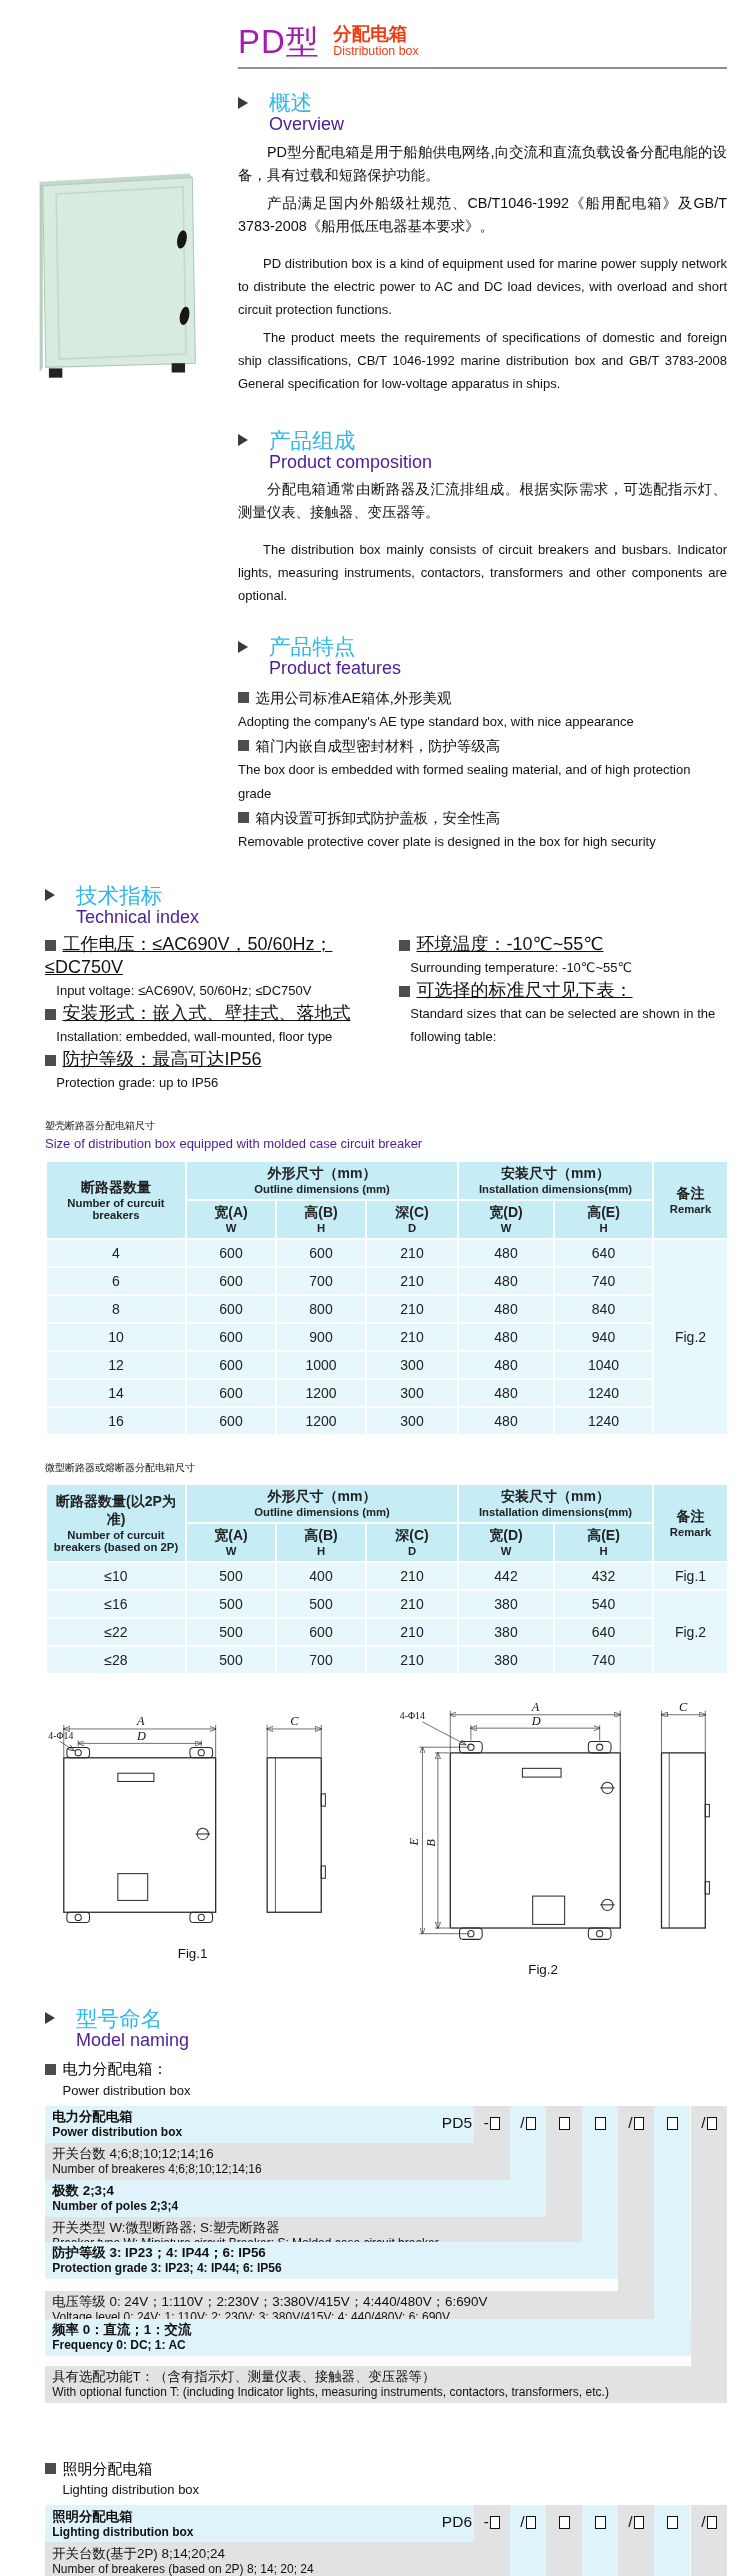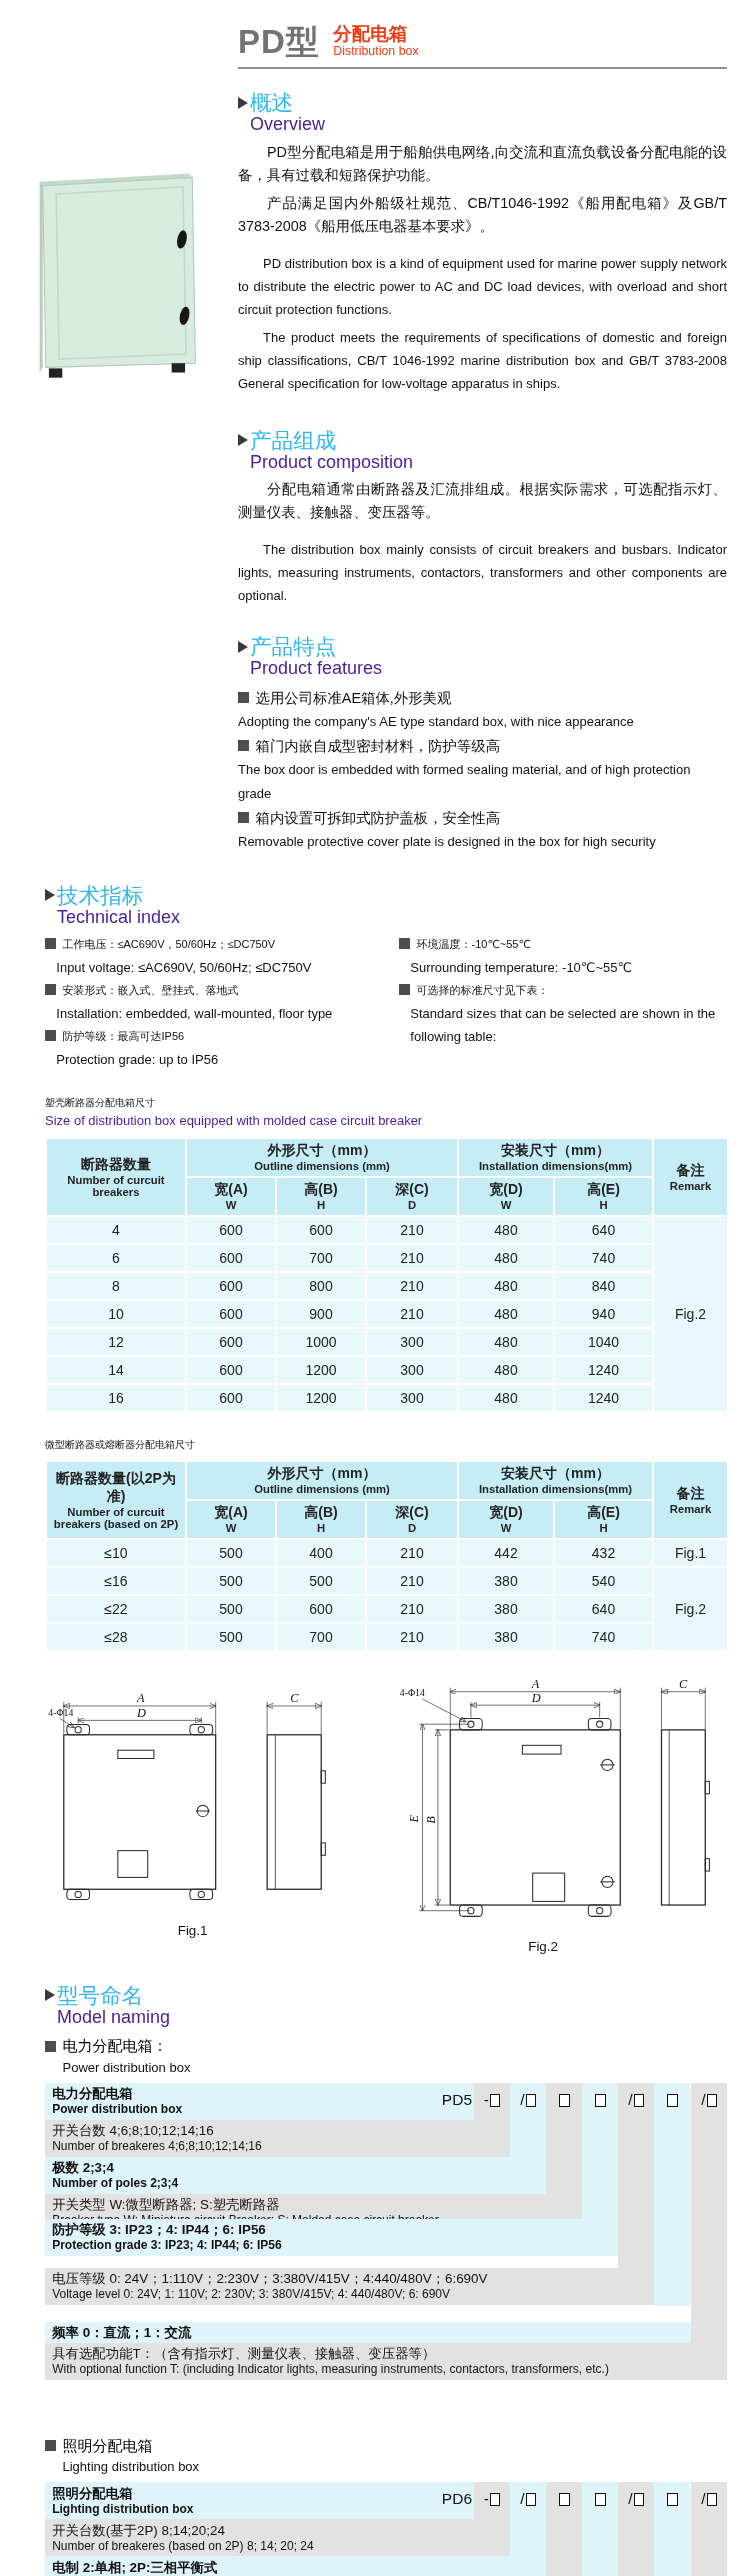--- a/index.html
+++ b/index.html
@@ -7,28 +7,28 @@
   body { width:747px; font-family:"Liberation Sans","DejaVu Sans",sans-serif; color:#161616; }
   .page { position:relative; width:747px; height:3628px; overflow:hidden; background:#fff; }
 
   
   .col-r { margin-left:238px; width:489px; }
   .col-f { margin-left:45px;  width:682px; }
 
   
   .hdr { padding-top:24px; }
   .title-row { display:flex; align-items:flex-end; gap:13.4px; }
-  .t-model { font-size:33px; font-weight:700; color:#737373; letter-spacing:1px; line-height:34px; }
+  .t-model { font-size:33px; font-weight:400; color:#a21caf; letter-spacing:1px; line-height:34px; }
   .t-sub   { padding-bottom:1px; }
   .t-cn { font-size:18.5px; font-weight:700; color:#ee3b10; line-height:19.6px; }
   .t-en { font-size:12.4px; color:#ee3b10; line-height:14.4px; }
   .rule { height:1.5px; background:#8f8f8f; margin-top:8.2px; }
 
   
-  .sec-head { display:flex; gap:2px; }
+  .sec-head { display:flex; gap:21px; }
   .tri { width:0; height:0; border-left:10.3px solid #3a3a3a; border-top:6.7px solid transparent;
          border-bottom:6.7px solid transparent; margin-top:6.7px; flex:0 0 auto; }
   .sec-cn { font-size:21.6px; color:#2fb7ea; line-height:26px; }
   .sec-en { font-size:18px; color:#4c1d95; line-height:15.5px; margin-top:1px; }
 
   
   .p-cn { font-size:14.4px; line-height:23px; text-align:justify; text-indent:29px; color:#111; }
   .p-en { font-size:13px; line-height:23px; text-align:justify; text-indent:25px; color:#111; }
   .mt10{margin-top:5.2px}.mt16{margin-top:8.2px}.mt26{margin-top:13.4px}
   .mt42{margin-top:21.6px}.mt48{margin-top:25px}.mt52{margin-top:27px}.mt56{margin-top:29px}.mt64{margin-top:33px}
@@ -36,21 +36,21 @@
   
   .feat { margin-top:9.3px; }
   .f-cn { font-size:14.4px; line-height:24px; color:#111; }
   .f-en { font-size:13px; line-height:24px; color:#111; }
   .sq-b { display:inline-block; width:11.3px; height:11.3px; background:#4d4d4d; margin-right:6.2px; vertical-align:-0.5px; }
 
   
   .tech { display:flex; margin-top:8.2px; }
   .tech-l { width:354px; flex:0 0 auto; }
   .tech-r { flex:1; }
-  .t-item .tc { font-size:11px; line-height:23px; color:#111; }
+  .t-item .tc { font-size:18px; line-height:23px; color:#111;text-decoration:underline; }
   .t-item .te { font-size:13px; line-height:23px; color:#111; margin-left:11.3px; }
 
   
   .tbl-title .tt-cn { font-size:10px; color:#111; }
   .tbl-title .tt-en { font-size:13px; color:#4c1d95; margin-top:3.1px; }
   table { border-collapse:collapse; table-layout:fixed; width:682px; margin-top:8.2px; }
   th,td { border:2.1px solid #fff; text-align:center; vertical-align:middle; font-weight:400; color:#222; }
   thead th { background:#c6edf6;font-weight:bold; }
   .gh-cn { font-size:14px; } .gh-en { font-size:11.3px; }
   tbody td { background:#e7f7fb; font-size:14px; height:28px; }
@@ -546,21 +546,21 @@
               <div class="en">Breaker type W: Miniature circuit Breaker; S: Molded case circuit breaker</div>
             </div>
             <div class="lrow bg-c" style="top: 136px; width: 573px;">
               <div class="cn">防护等级  3: IP23；4: IP44；6: IP56</div>
               <div class="en">Protection grade  3: IP23; 4: IP44; 6: IP56</div>
             </div>
             <div class="lrow bg-g" style="top: 185px; width: 609px;">
               <div class="cn">电压等级  0: 24V；1:110V；2:230V；3:380V/415V；4:440/480V；6:690V</div>
               <div class="en">Voltage level  0: 24V; 1: 110V; 2: 230V; 3: 380V/415V; 4: 440/480V; 6: 690V</div>
             </div>
-            <div class="lrow bg-c" style="top: 239px; width: 646px;">
+            <div class="lrow bg-c" style="top: 213px; width: 646px;">
               <div class="cn">频率  0：直流；1：交流</div>
               <div class="en">Frequency  0: DC; 1: AC</div>
             </div>
             <div class="lrow bg-g" style="top: 260px; width: 682px;">
               <div class="cn">具有选配功能T：（含有指示灯、测量仪表、接触器、变压器等）</div>
               <div class="en">With optional function T: (including Indicator lights, measuring instruments, contactors, transformers, etc.)</div>
             </div>
             <div class="lcode">
               <span class="prefix">PD5</span>
               <span class="slot" style="left: 429px;">-<span class="sqr"></span></span>

